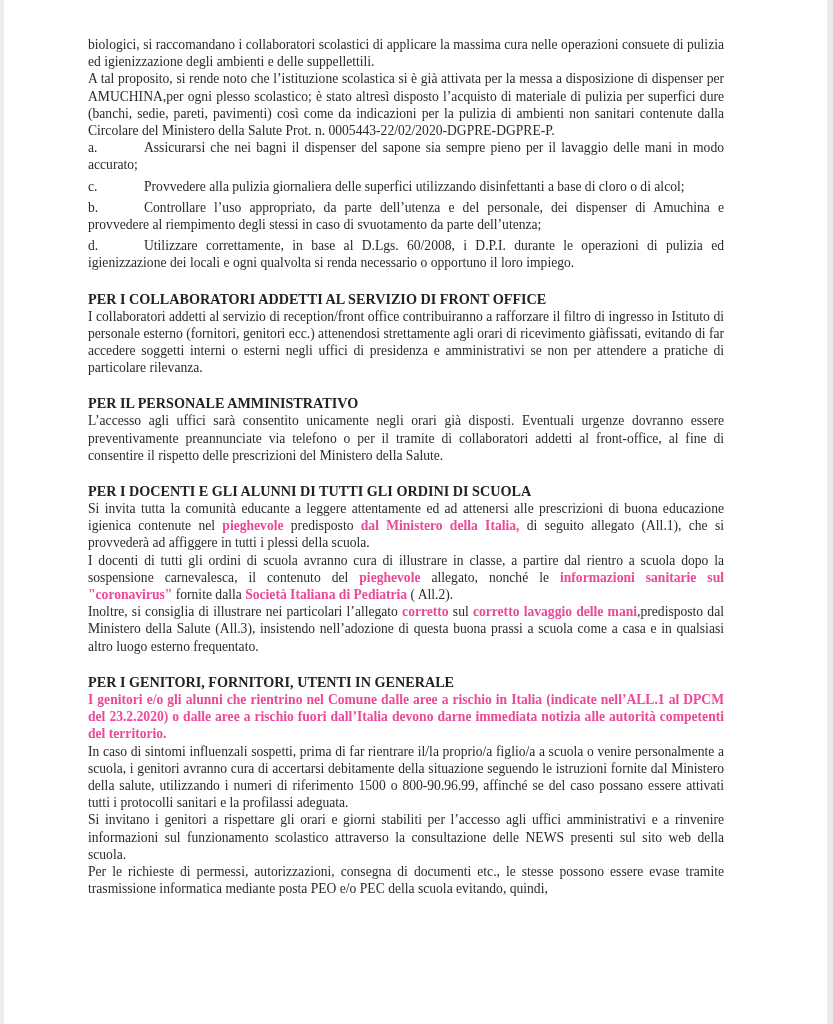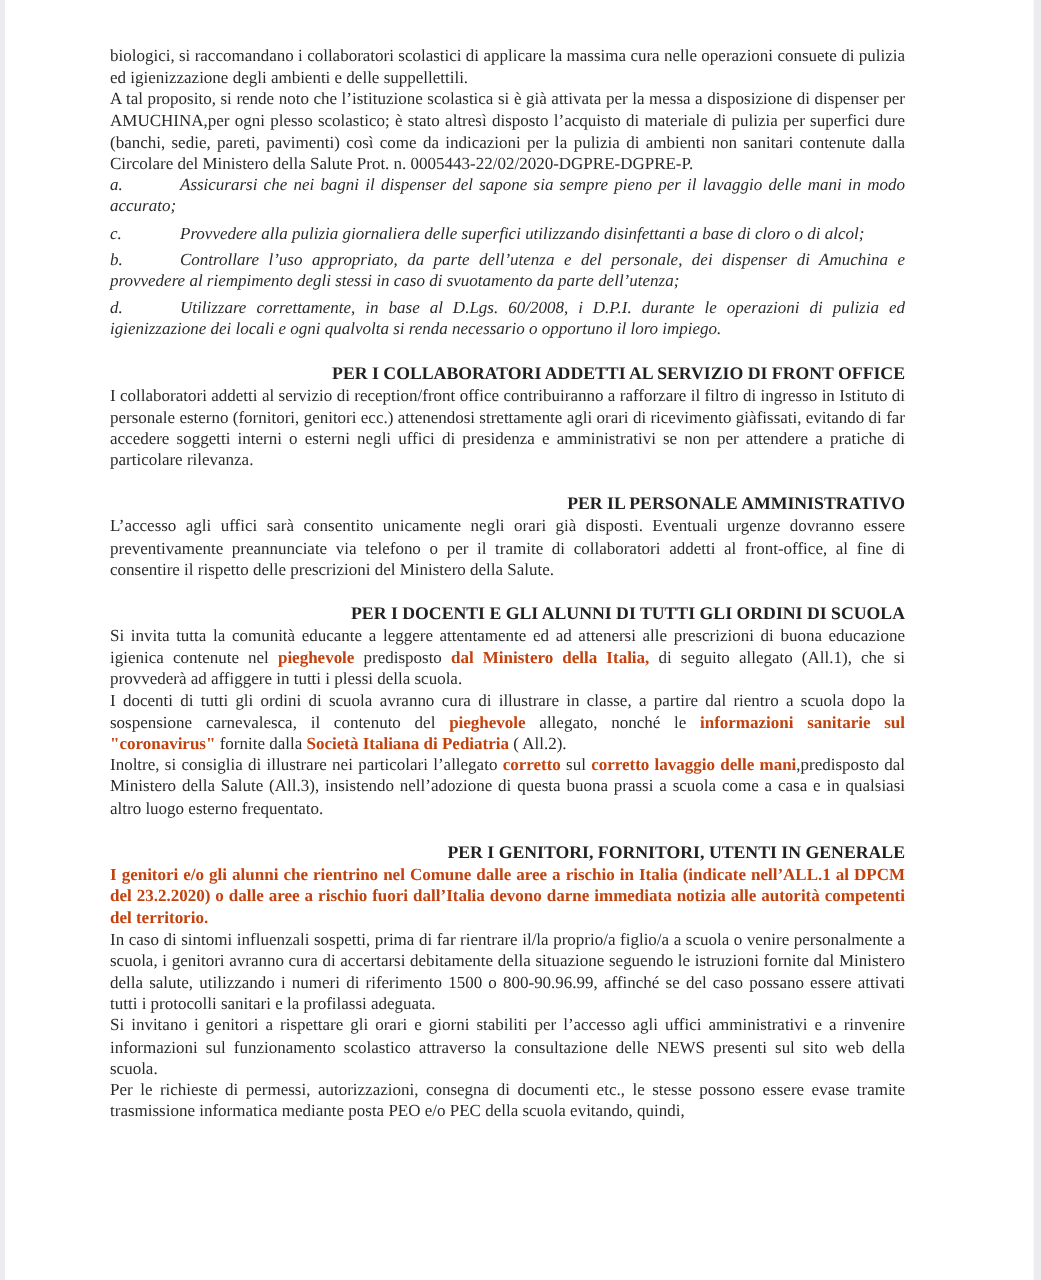--- a/index.html
+++ b/index.html
@@ -13,27 +13,27 @@
     background: #ffffff;
   }
   .content {
     position: absolute; left: 84px; top: 36px; width: 636px;
     font-family: "Liberation Serif", serif;
     font-size: 13.6px;
     line-height: 17.2px;
     color: #2a2a2a;
   }
   .content p { margin: 0; text-align: justify; }
-  .list-block { margin-top: 0; font-style: italic; }
+  .list-block { margin-top: 0; }
   h2 {
     font-family: "Liberation Serif", serif;
-    font-size: 14.2px; font-weight: bold; margin: 0; line-height: 18px; color: #222; text-align: right;
+    font-size: 14.2px; font-weight: bold; margin: 0; line-height: 18px; color: #222;
   }
   .section { margin-top: 18px; }
-  b { font-weight: bold; color: #c2410c; }
+  b { font-weight: bold; color: #ec4899; }
   .wrap-item { text-align: justify; }
 </style>
 </head>
 <body>
 
 <div class="page">
   <div class="content">
 
     <p>biologici, si raccomandano i collaboratori scolastici di applicare la massima cura nelle operazioni consuete di pulizia ed igienizzazione degli ambienti e delle suppellettili.</p>
     <p>A tal proposito, si rende noto che l’istituzione scolastica si è già attivata per la messa a disposizione di dispenser per AMUCHINA,per ogni plesso scolastico; è stato altresì disposto l’acquisto di materiale di pulizia per superfici dure (banchi, sedie, pareti, pavimenti) così come da indicazioni per la pulizia di ambienti non sanitari contenute dalla Circolare del Ministero della Salute Prot. n. 0005443-22/02/2020-DGPRE-DGPRE-P.</p>

